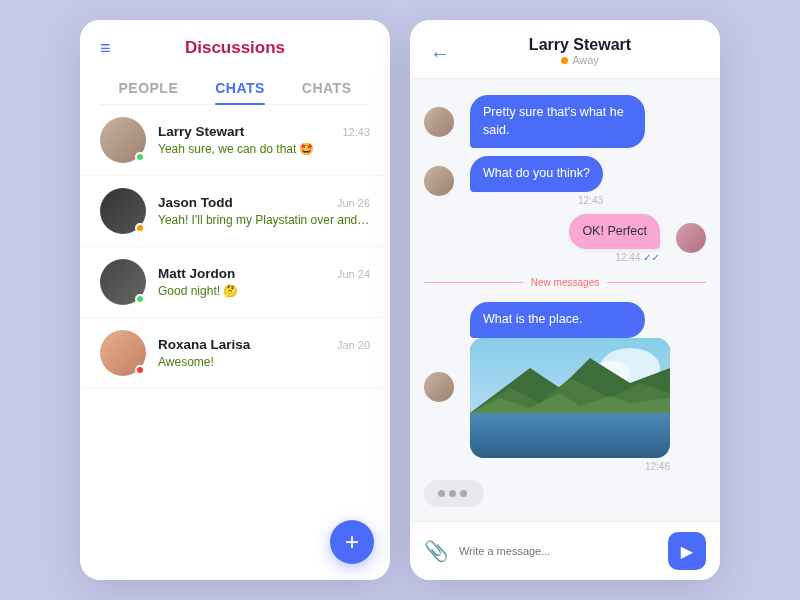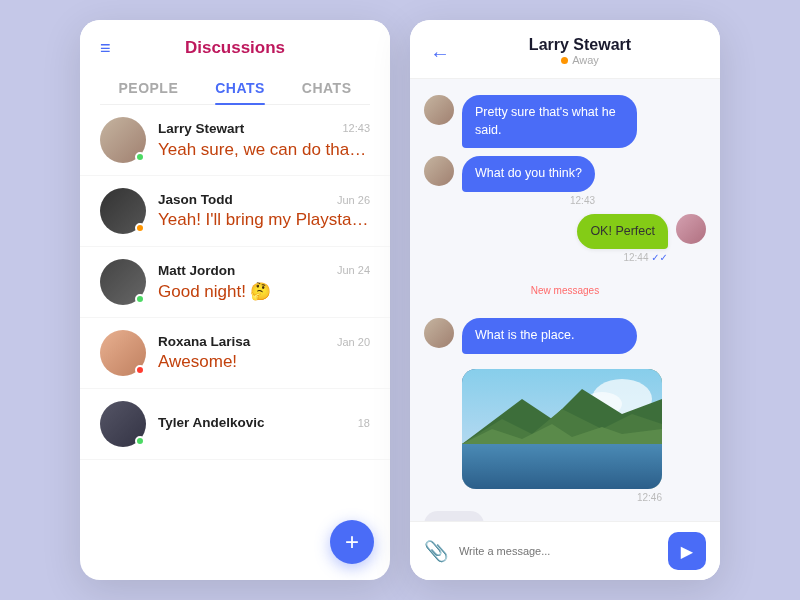--- a/index.html
+++ b/index.html
@@ -150,22 +150,22 @@
       font-weight: 600;
       color: #222;
     }
 
     .chat-time {
       font-size: 11px;
       color: #bbb;
     }
 
     .chat-preview {
-      font-size: 17px;
-      color: #c2410c;
+      font-size: 12px;
+      color: #4d7c0f;
       white-space: nowrap;
       overflow: hidden;
       text-overflow: ellipsis;
     }
 
     .fab {
       position: absolute;
       bottom: 16px;
       right: 16px;
       width: 44px;
@@ -243,22 +243,22 @@
       overflow-y: auto;
       padding: 16px 14px;
       background: #f6f7fb;
       display: flex;
       flex-direction: column;
       gap: 8px;
     }
 
     .msg-row {
       display: flex;
-      align-items: flex-start;
-      gap: 8px;
+      align-items: center;
+      gap: 16px;
     }
 
     .msg-row.sent {
       flex-direction: row-reverse;
     }
 
     .msg-avatar {
       width: 30px;
       height: 30px;
       border-radius: 50%;
@@ -276,21 +276,21 @@
       line-height: 1.4;
     }
 
     .bubble.received {
       background: #4a6cf7;
       color: #fff;
       border-bottom-left-radius: 4px;
     }
 
     .bubble.sent {
-      background: #84cc16;
+      background: #f9a8d4;
       color: #333;
       border-bottom-right-radius: 4px;
       box-shadow: 0 1px 4px rgba(0,0,0,0.08);
     }
 
     .msg-time {
       font-size: 10px;
       color: #bbb;
       text-align: right;
       margin-top: 3px;
@@ -307,21 +307,20 @@
 
     .msg-group.sent {
       align-items: flex-end;
     }
 
     .new-messages-divider {
       display: flex;
       align-items: center;
       gap: 8px;
       margin: 6px 0;
-      flex-direction: column;
     }
 
     .divider-line {
       flex: 1;
       height: 1px;
       background: #ffaaaa;
     }
 
     .divider-text {
       font-size: 10px;
@@ -482,33 +481,20 @@
           </div>
           <div class="chat-info">
             <div class="chat-name-row">
               <span class="chat-name">Roxana Larisa</span>
               <span class="chat-time">Jan 20</span>
             </div>
             <div class="chat-preview">Awesome!</div>
           </div>
         </div>
 
-        <div class="chat-item">
-          <div class="avatar-wrap">
-            <div class="avatar-img av-tyler"></div>
-            <span class="status-dot green"></span>
-          </div>
-          <div class="chat-info">
-            <div class="chat-name-row">
-              <span class="chat-name">Tyler Andelkovic</span>
-              <span class="chat-time">18</span>
-            </div>
-            <div class="chat-preview"></div>
-          </div>
-        </div>
       </div>
       <div class="fab">+</div>
     </div>
   </div>
 
   <div class="right-panel">
     <div class="right-header">
       <span class="back-btn">←</span>
       <div class="right-header-info">
         <div class="right-name">Larry Stewart</div>
@@ -547,21 +533,21 @@
       <div class="new-messages-divider">
         <div class="divider-line"></div>
         <span class="divider-text">New messages</span>
         <div class="divider-line"></div>
       </div>
 
       <div class="msg-row">
         <div class="msg-avatar av-larry"></div>
         <div class="msg-group">
           <div class="bubble received">What is the place.</div>
-          <div style="margin-top:15px;">
+          <div style="margin-top:0;">
             <div class="image-bubble">
               <svg class="landscape-svg" viewBox="0 0 200 120" xmlns="http://www.w3.org/2000/svg">
                 <defs>
                   <linearGradient id="sky" x1="0" y1="0" x2="0" y2="1">
                     <stop offset="0%" stop-color="#87CEEB"></stop>
                     <stop offset="60%" stop-color="#b0d8f0"></stop>
                     <stop offset="100%" stop-color="#e0eef8"></stop>
                   </linearGradient>
                   <linearGradient id="sea" x1="0" y1="0" x2="0" y2="1">
                     <stop offset="0%" stop-color="#4a8ab5"></stop>

